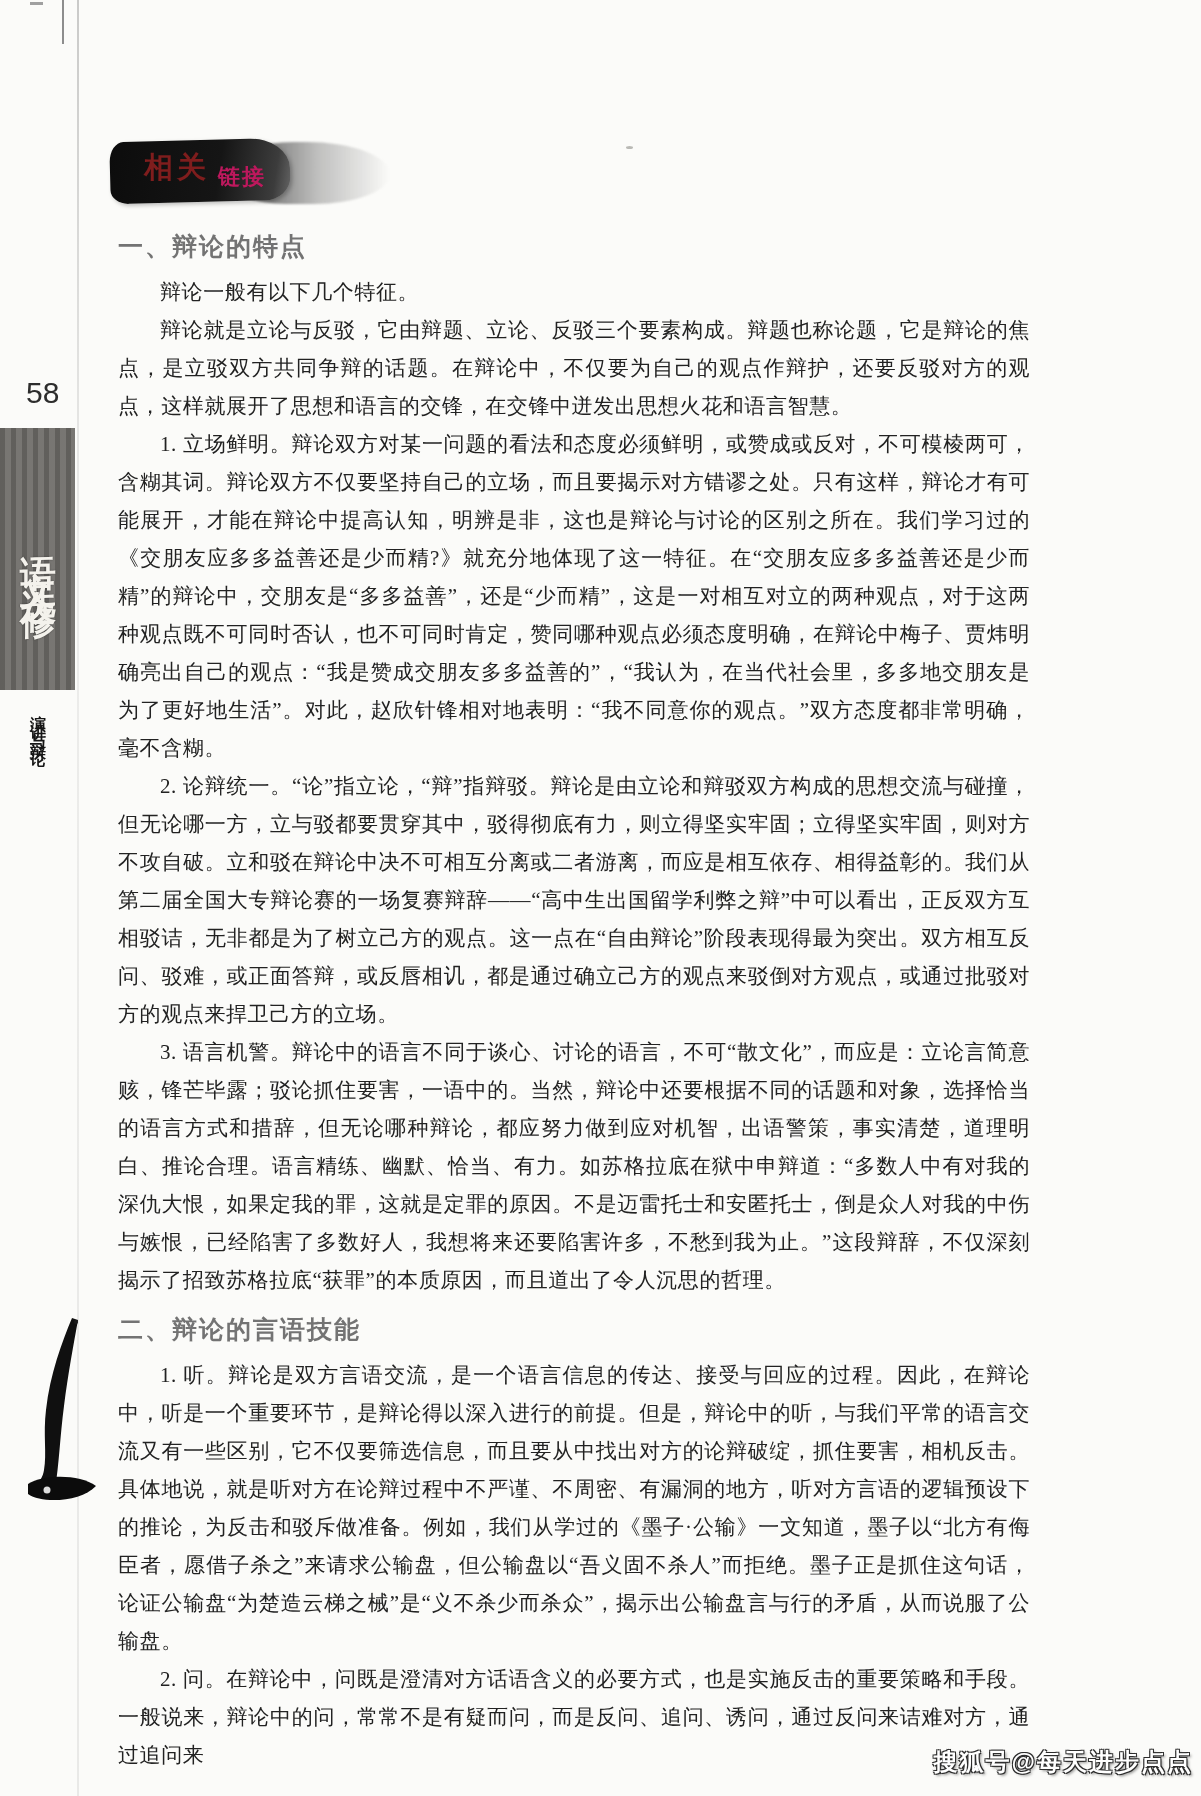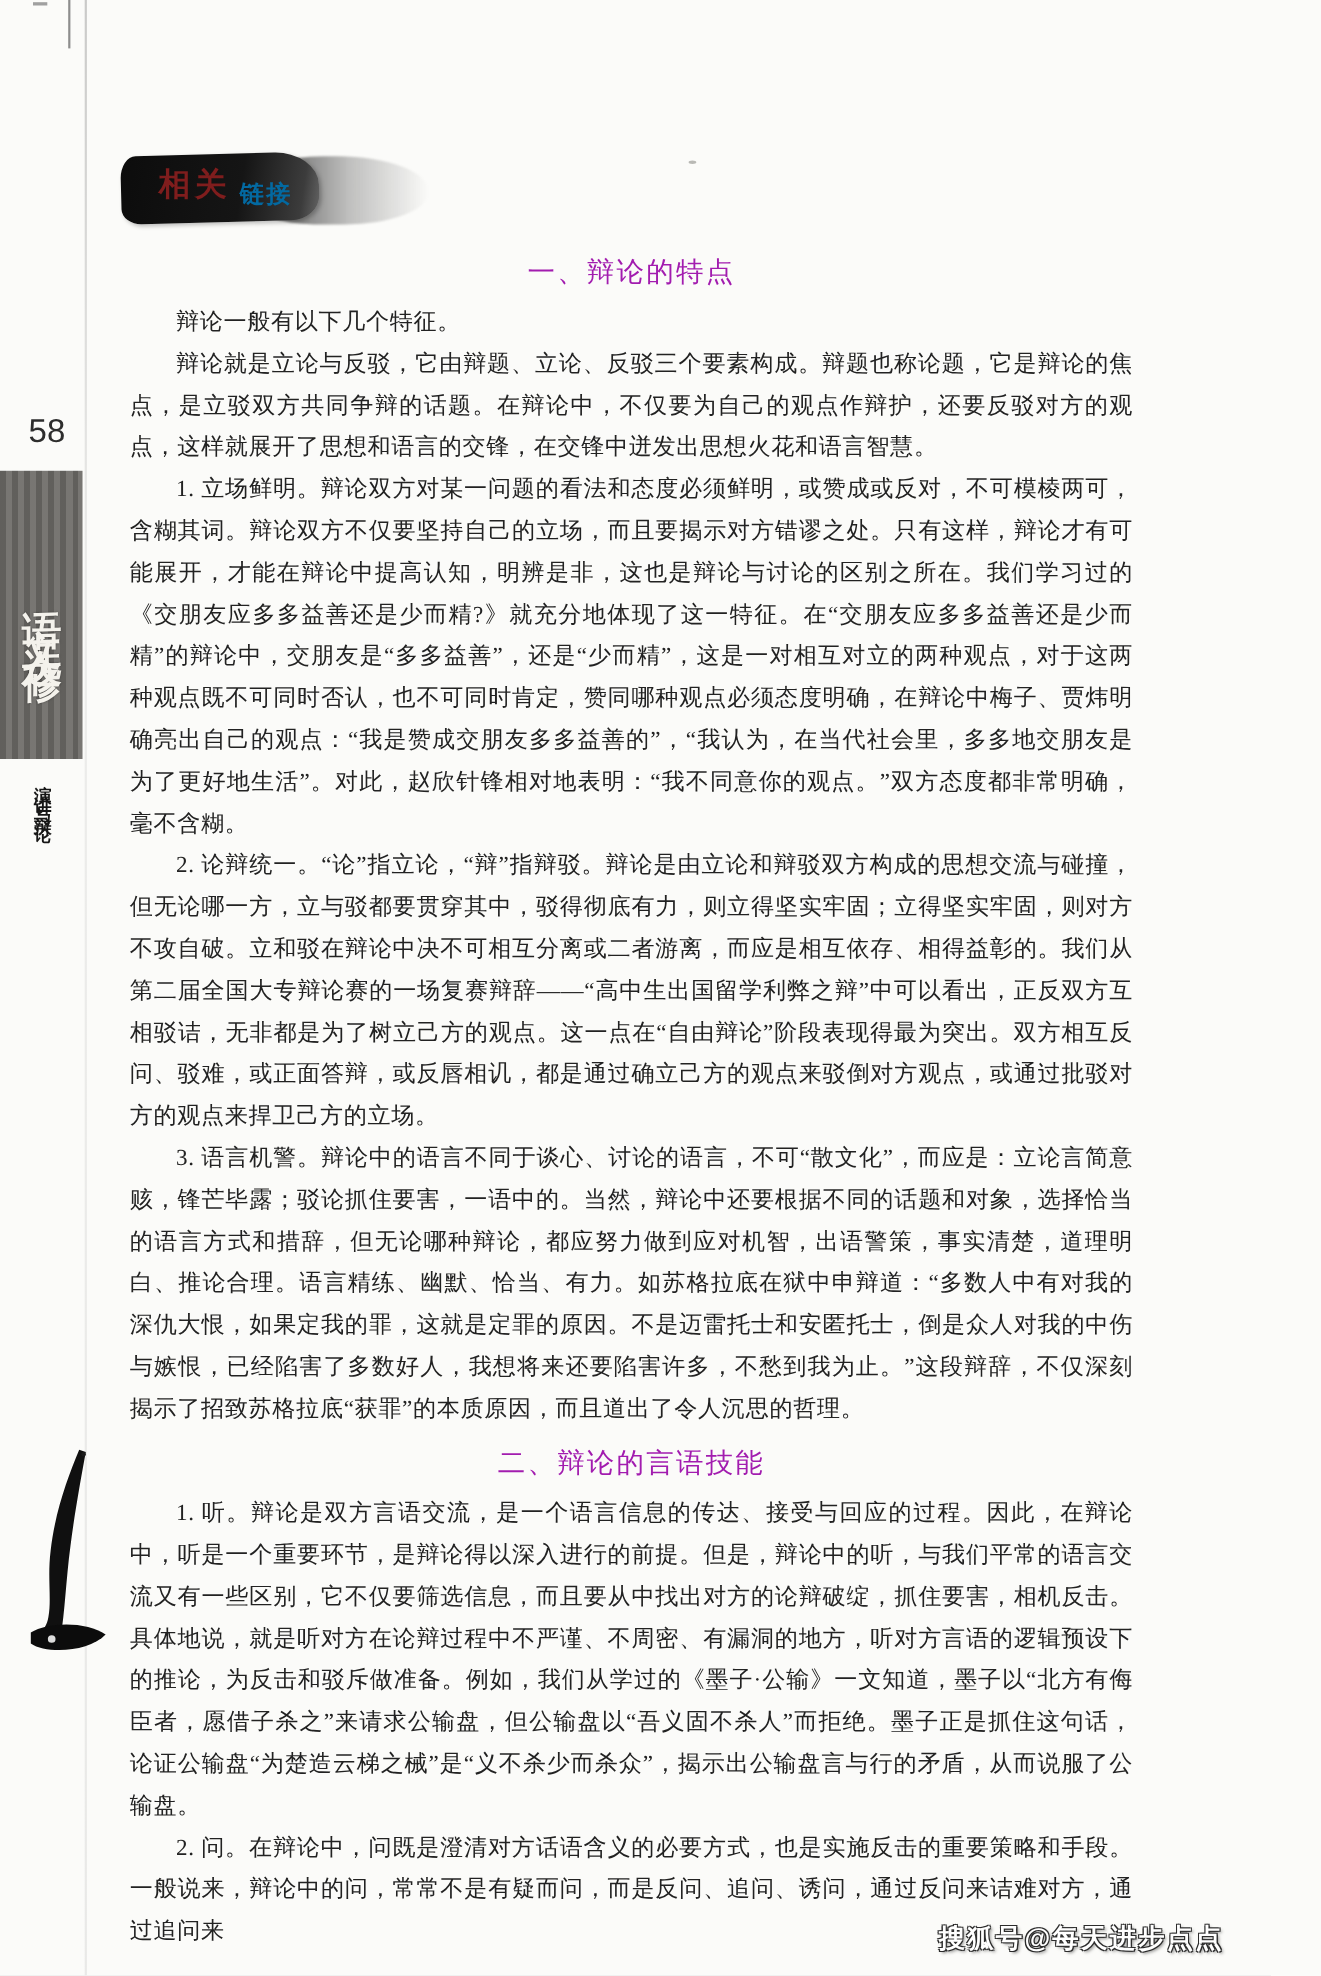--- a/index.html
+++ b/index.html
@@ -32,35 +32,35 @@
   .corner-banner { position:absolute; left:110px; top:136px; width:210px; height:70px; }
   .corner-banner .tail { position:absolute; left:120px; top:6px; width:160px; height:62px;
     background:linear-gradient(90deg, rgba(45,45,45,.85), rgba(120,120,120,.45) 55%, rgba(190,190,190,0));
     border-radius:46% 60% 55% 40%; filter:blur(1px); }
   .corner-banner .blob { position:absolute; left:0; top:4px; width:180px; height:62px;
     background:linear-gradient(100deg, #0c0c0c 0%, #151515 60%, #3c3c3c 90%, #666 100%);
     border-radius:14px 40px 26px 18px / 20px 30px 22px 14px; transform:rotate(-1.5deg);
     box-shadow:2px 2px 4px rgba(0,0,0,.25); }
   .corner-banner .t1 { position:absolute; left:34px; top:12px; color:#7f1d1d; font-size:29px;
     font-weight:bold; letter-spacing:4px; }
-  .corner-banner .t2 { position:absolute; left:108px; top:26px; color:#0369a1; font-size:22px;
+  .corner-banner .t2 { position:absolute; left:108px; top:26px; color:#be185d; font-size:22px;
     font-weight:bold; letter-spacing:2px; }
 
   
   .content { position:absolute; left:118px; top:230px; width:912px; }
-  .content h2 { margin:0 0 10px 0; text-align:center; font-size:25px; font-weight:normal;
-    letter-spacing:2px; color:#a21caf; }
+  .content h2 { margin:0 0 10px 0; text-align:left; font-size:25px; font-weight:bold;
+    letter-spacing:2px; color:#737373; }
   .content h2.second { margin-top:14px; }
   .content p { margin:0; font-size:21px; line-height:38px; letter-spacing:0.6px;
     text-align:justify; text-indent:2em; color:#222; }
 
   
   .ink { position:absolute; left:24px; top:1316px; width:76px; height:198px; }
 
-  .watermark { position:absolute; right:8px; top:1746px; width:420px; text-align:center;
+  .watermark { position:absolute; right:8px; top:1746px; width:420px; text-align:right;
     font-family:"Liberation Sans", sans-serif; font-size:24px; font-weight:bold;
     letter-spacing:2px; color:#ffffff;
     text-shadow:1px 1px 0 #2c2c2c, -1px -1px 0 #2c2c2c, 1px -1px 0 #2c2c2c,
                 -1px 1px 0 #2c2c2c, 2px 2px 3px rgba(0,0,0,.45); }
 </style>
 </head>
 <body>
 
 <div class="page">
 

